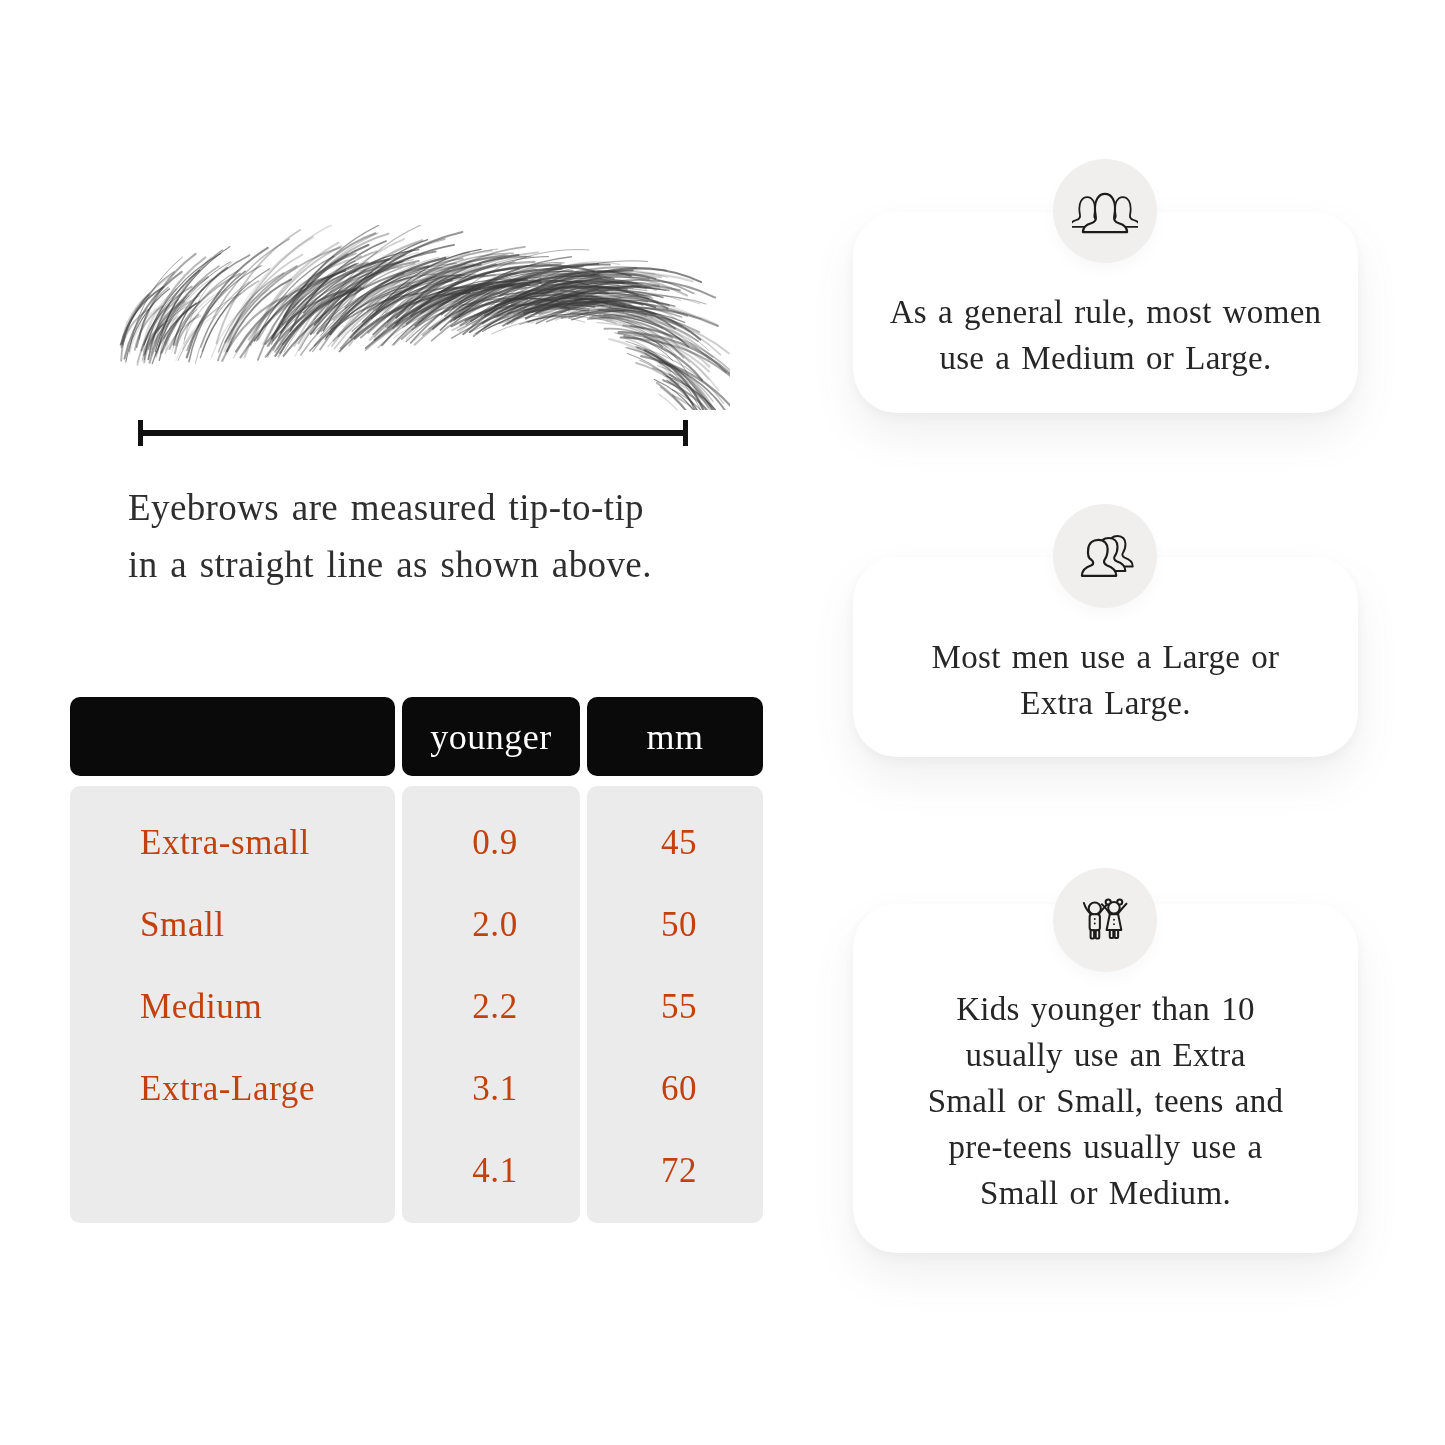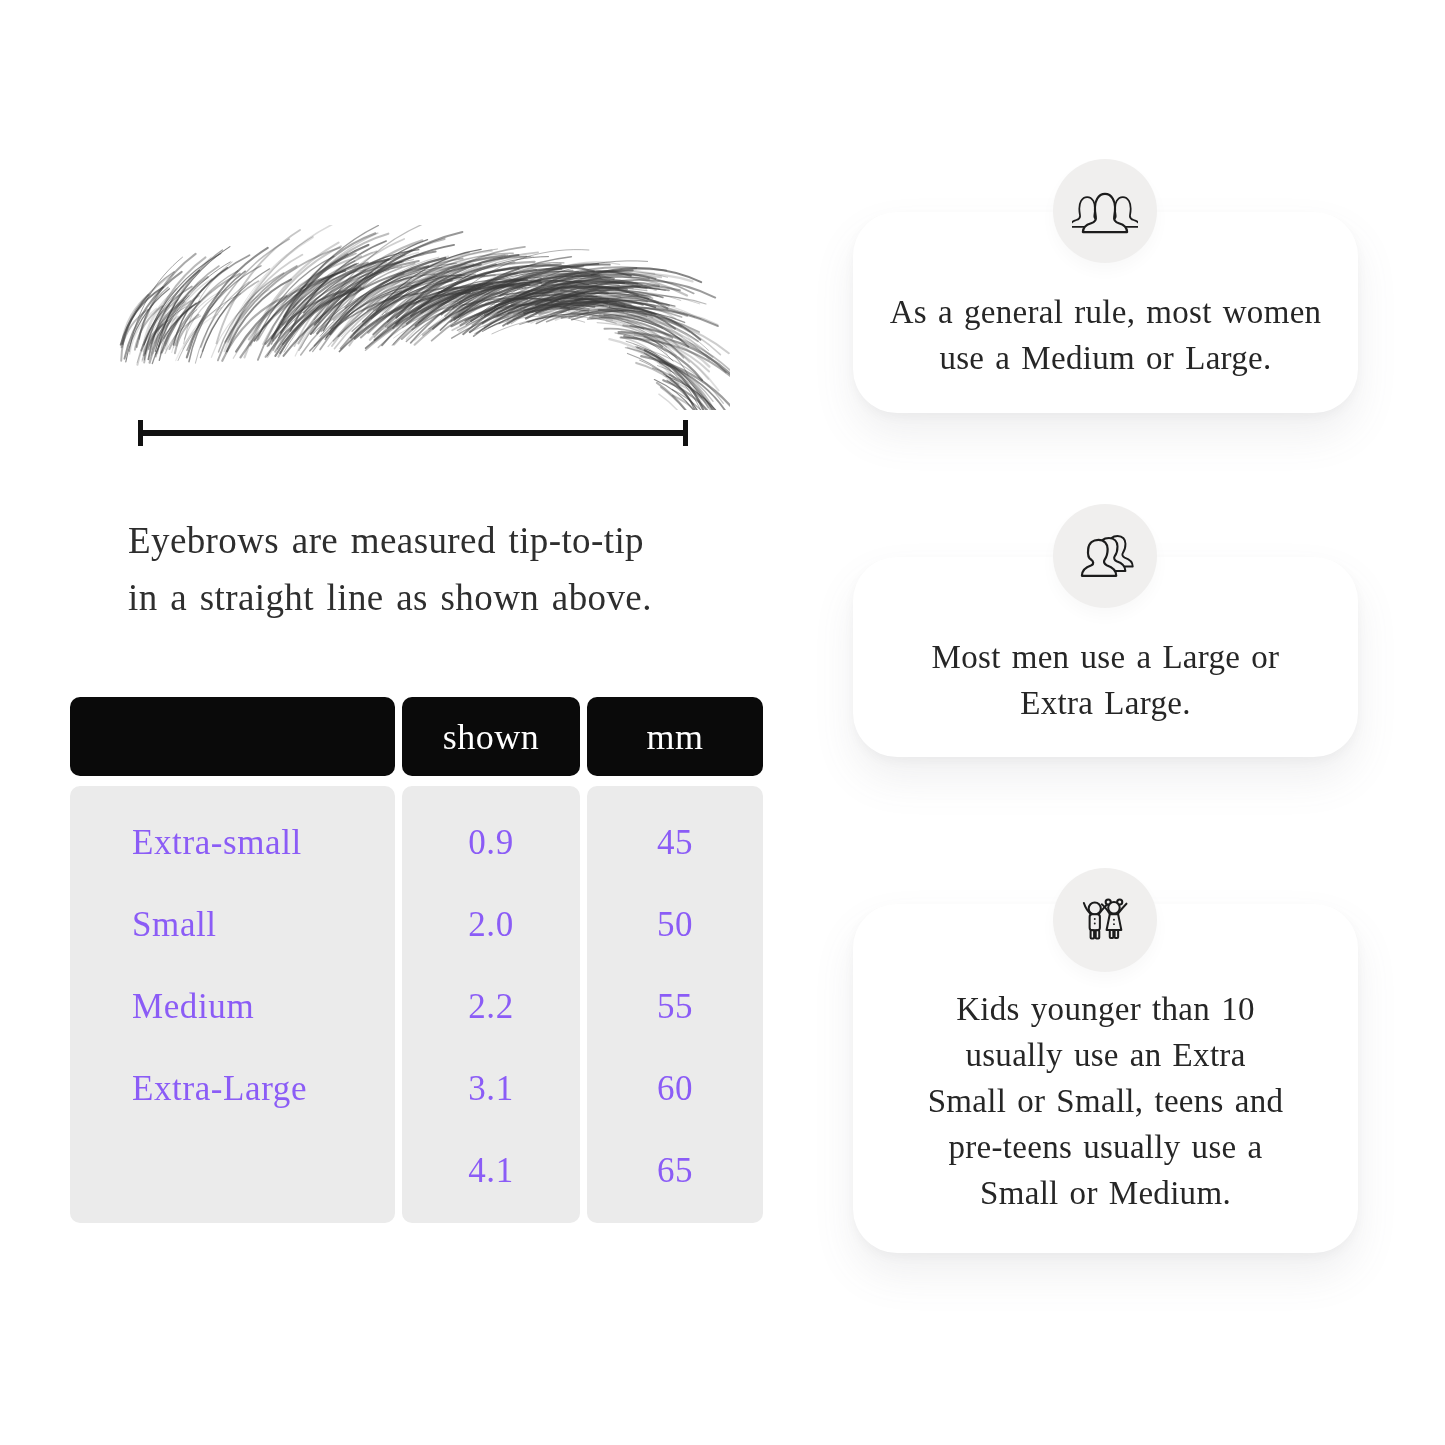--- a/index.html
+++ b/index.html
@@ -5,31 +5,31 @@
   html,body{margin:0;padding:0;background:#ffffff;}
   .canvas{position:relative;width:1445px;height:1445px;background:#ffffff;overflow:hidden;
           font-family:"Liberation Serif","DejaVu Serif",serif;color:#1f1f1f;}
 
   
   .eyebrow-svg{position:absolute;left:90px;top:225px;width:640px;height:185px;}
   .measure-line{position:absolute;left:140px;top:430px;width:546px;height:6px;background:#111;}
   .measure-line::before,.measure-line::after{content:"";position:absolute;top:-10px;width:5px;height:26px;background:#111;}
   .measure-line::before{left:-2px;}
   .measure-line::after{right:-2px;}
-  .caption{position:absolute;left:128px;top:512px;font-size:37px;line-height:57px;
+  .caption{position:absolute;left:128px;top:479px;font-size:37px;line-height:57px;
            white-space:pre-line;color:#2e2e2e;letter-spacing:.4px;word-spacing:3px;}
 
   
   .size-table{position:absolute;left:70px;top:697px;width:693px;}
   .thead,.tbody{display:grid;grid-template-columns:325px 178px 176px;column-gap:7px;}
   .th{height:79px;background:#0a0a0a;border-radius:10px;color:#fff;
       display:flex;align-items:center;justify-content:center;font-size:36px;letter-spacing:.5px;}
   .tbody{margin-top:10px;}
   .tcol{background:#ebebeb;border-radius:10px;height:437px;padding-top:16px;box-sizing:border-box;}
-  .cell{height:82px;display:flex;align-items:center;font-size:35px;letter-spacing:.6px;color:#8b5cf6;}
+  .cell{height:82px;display:flex;align-items:center;font-size:35px;letter-spacing:.6px;color:#c2410c;margin-left:8px;}
   .cell.lbl{padding-left:62px;}
   .cell.num{justify-content:center;}
 
   
   .card{position:absolute;left:853px;width:505px;background:#fff;border-radius:44px;box-sizing:border-box;
         box-shadow:0 22px 42px rgba(110,110,120,.10),0 4px 12px rgba(0,0,0,.035);font-family:Liberation Serif, serif;}
   .card-text{white-space:pre-line;text-align:center;font-size:33px;line-height:46px;color:#262626;
              letter-spacing:.3px;word-spacing:2.5px;padding:0 16px;}
   .card1{top:212px;height:201px;padding-top:77px;}
   .card2{top:557px;height:200px;padding-top:77px;}
@@ -464,21 +464,21 @@
     </svg>
 
   <div class="measure-line"></div>
 
   <div class="caption">Eyebrows are measured tip-to-tip
 in a straight line as shown above.</div>
 
   <div class="size-table">
     <div class="thead">
       <div class="th"></div>
-      <div class="th">shown</div>
+      <div class="th">younger</div>
       <div class="th">mm</div>
     </div>
     <div class="tbody">
       <div class="tcol">
         <div class="cell lbl">Extra-small</div>
         <div class="cell lbl">Small</div>
         <div class="cell lbl">Medium</div>
         <div class="cell lbl">Extra-Large</div>
       </div>
       <div class="tcol">
@@ -486,21 +486,21 @@
         <div class="cell num">2.0</div>
         <div class="cell num">2.2</div>
         <div class="cell num">3.1</div>
         <div class="cell num">4.1</div>
       </div>
       <div class="tcol">
         <div class="cell num">45</div>
         <div class="cell num">50</div>
         <div class="cell num">55</div>
         <div class="cell num">60</div>
-        <div class="cell num">65</div>
+        <div class="cell num">72</div>
       </div>
     </div>
   </div>
 
   <div class="card card1">
     <div class="card-text">As a general rule, most women
 use a Medium or Large.</div>
   </div>
   <div class="card card2">
     <div class="card-text">Most men use a Large or

